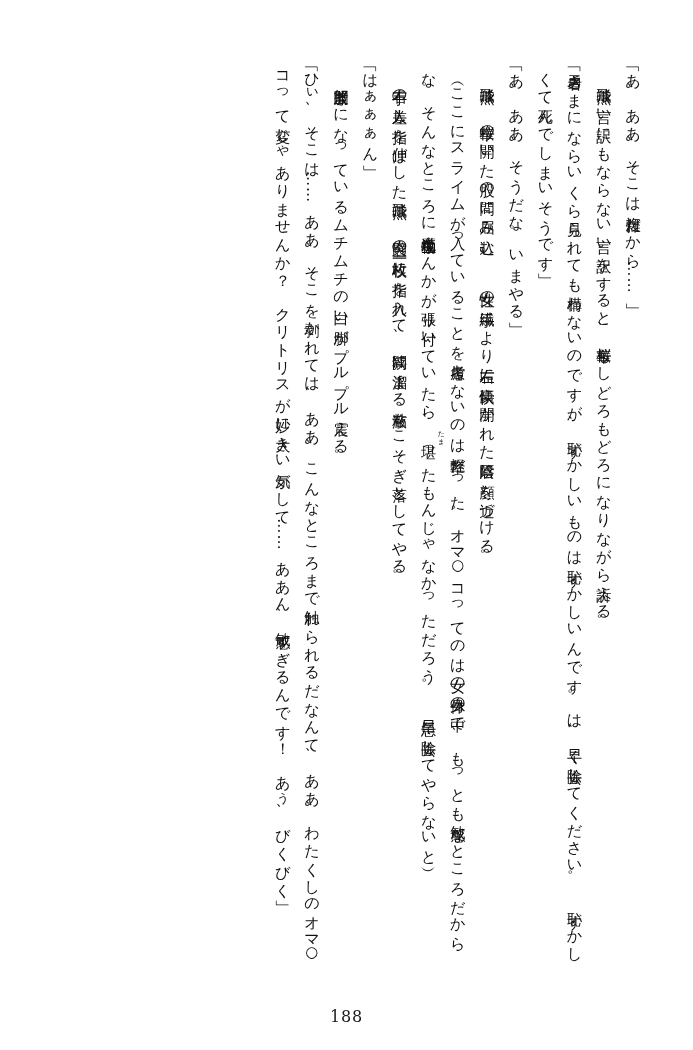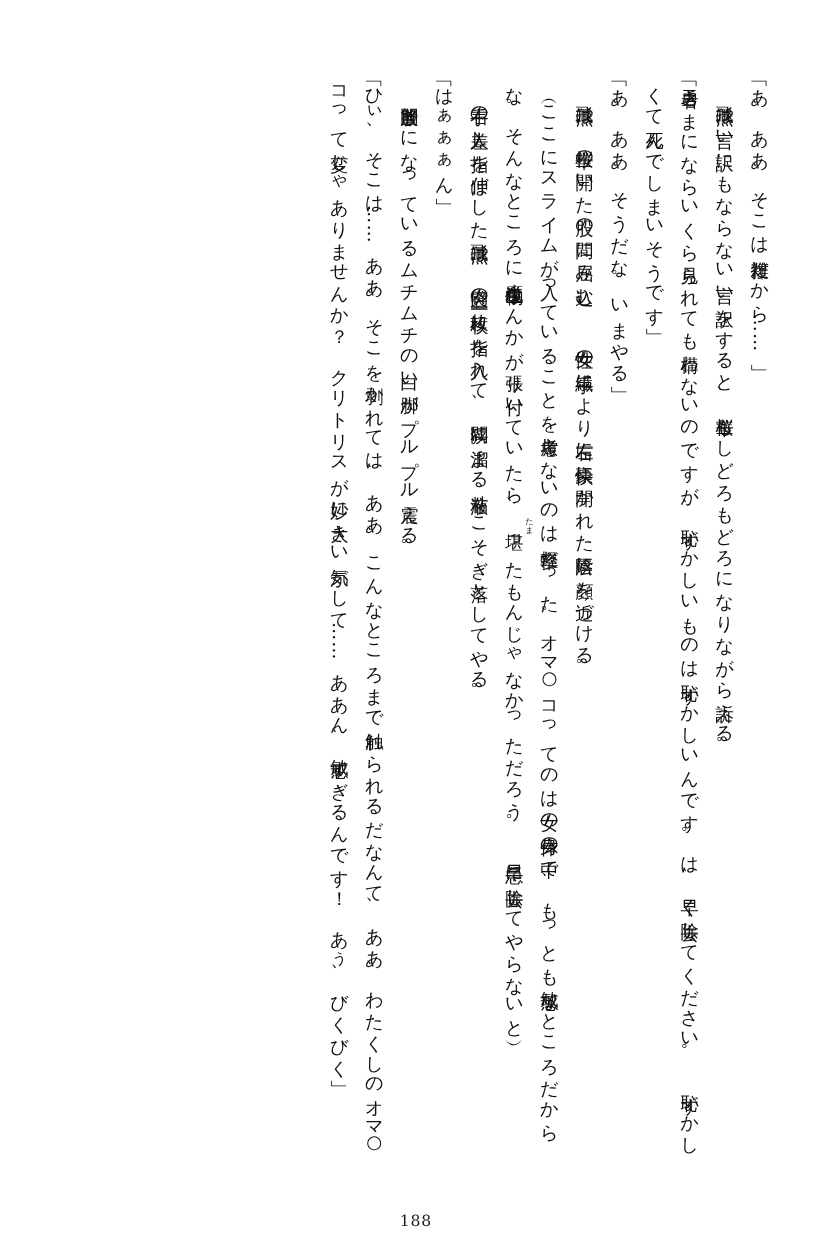--- a/index.html
+++ b/index.html
@@ -66,21 +66,21 @@
     letter-spacing: 0;
     line-height: 1;
   }
 
   #page-number {
     position: absolute;
     bottom: 24px;
     left: 0;
     right: 0;
     text-align: center;
-    font-size: 13px;
+    font-size: 16px;
     font-family: "DejaVu Serif", "Liberation Serif", serif;
     color: #1a1a1a;
     letter-spacing: 0.05em;
   }
 </style>
 </head>
 <body>
 
 <div id="page">
 

